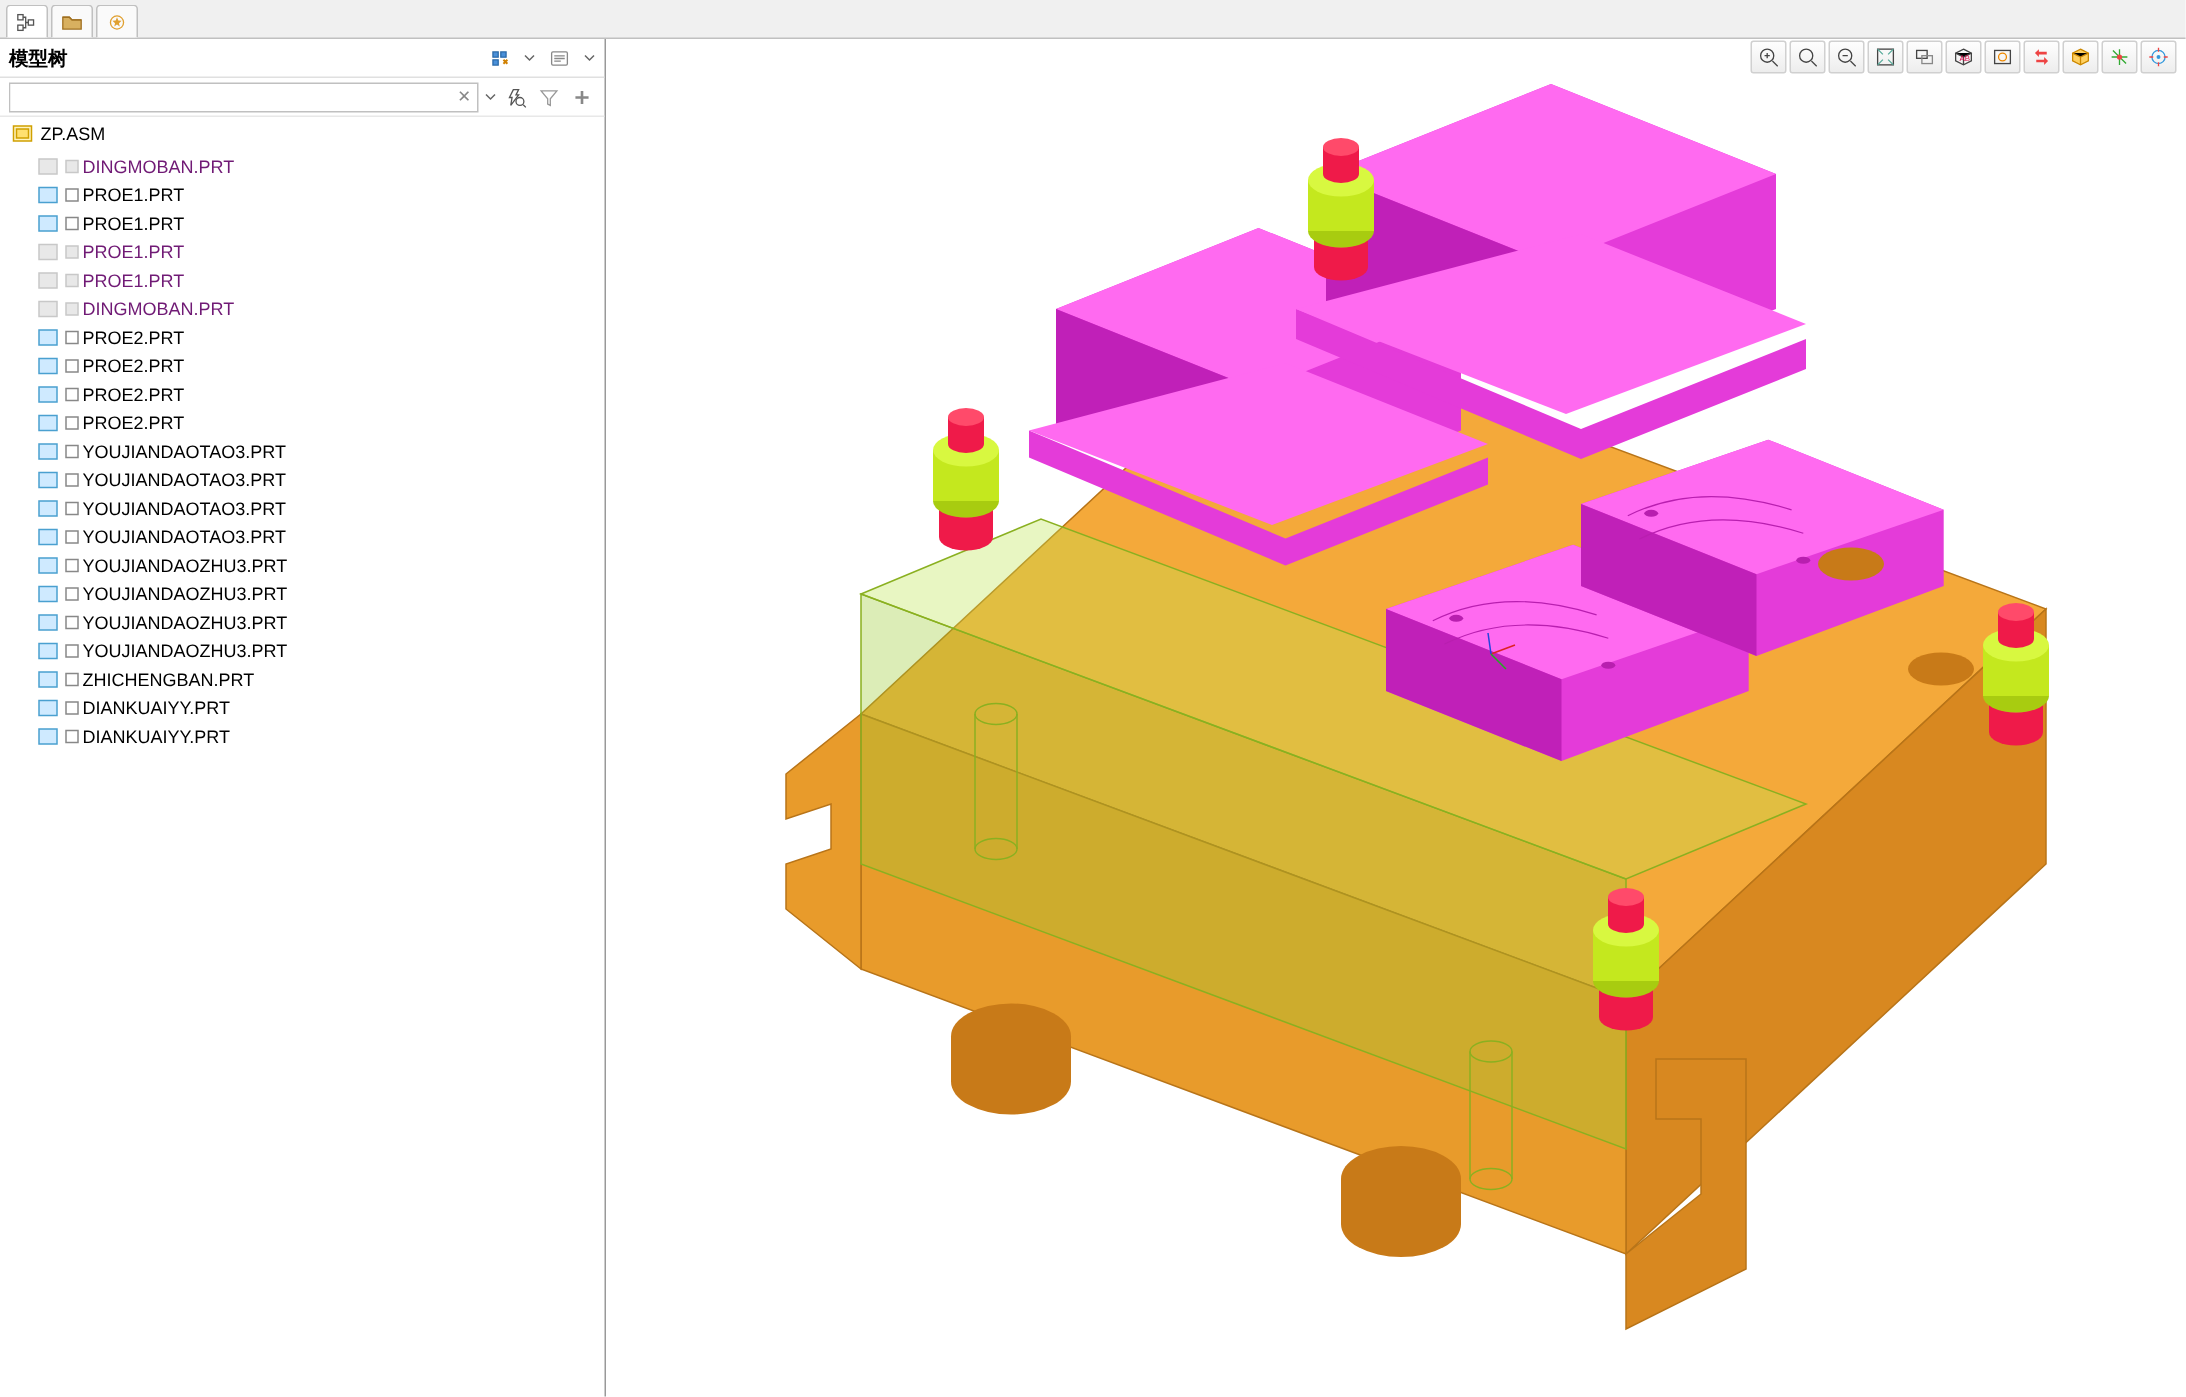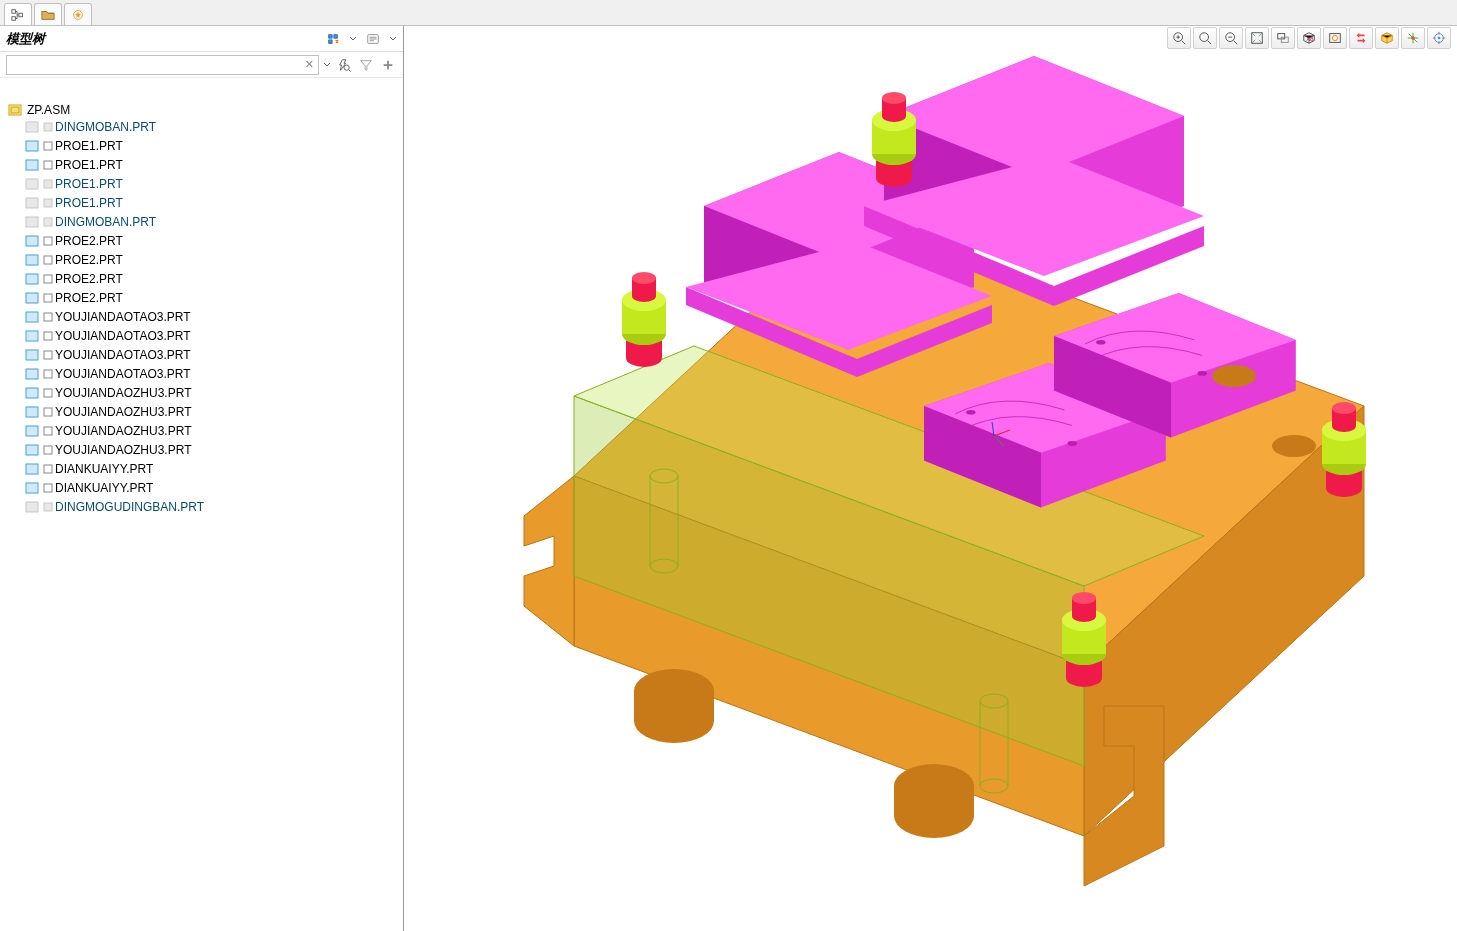--- a/index.html
+++ b/index.html
@@ -4,44 +4,44 @@
 <style>
 * { box-sizing: border-box; margin: 0; padding: 0; }
 body { font-family: "Microsoft YaHei", "Segoe UI", Arial, sans-serif; font-size: 12px; background: #fff; overflow: hidden; width: 1457px; height: 931px; position: relative; }
 
 .tab-bar { position: absolute; top: 0; left: 0; right: 0; height: 26px; background: #f0f0f0; border-bottom: 1px solid #c0c0c0; display: flex; align-items: flex-end; padding-left: 4px; }
 .tab { display: inline-flex; align-items: center; justify-content: center; width: 28px; height: 22px; border: 1px solid #c0c0c0; border-bottom: none; background: #fafafa; margin-right: 2px; border-radius: 3px 3px 0 0; cursor: pointer; }
 .tab.active { background: #fff; }
 .tab svg { width: 14px; height: 14px; }
 
 .sidebar { position: absolute; top: 26px; left: 0; width: 404px; bottom: 0; border-right: 1px solid #999; background: #fff; display: flex; flex-direction: column; }
-.sidebar-header { height: 26px; display: flex; align-items: center; justify-content: space-between; padding: 0 6px; border-bottom: 1px solid #e0e0e0; font-style: italic; }
+.sidebar-header { height: 26px; display: flex; align-items: center; justify-content: space-between; padding: 0 6px; border-bottom: 1px solid #e0e0e0; }
 .sidebar-title { font-weight: bold; font-size: 13px; }
 .sidebar-header-icons { display: flex; gap: 4px; }
 .hdr-btn { width: 24px; height: 20px; display: inline-flex; align-items: center; justify-content: center; border: 1px solid transparent; border-radius: 2px; cursor: pointer; }
 .hdr-btn svg { width: 14px; height: 14px; }
 .dd-arrow { width: 8px; display:inline-flex; align-items:center; }
 
 .search-row { height: 26px; display: flex; align-items: center; padding: 2px 6px; gap: 4px; border-bottom: 1px solid #e8e8e8; }
 .search-input-wrap { flex: 1; position: relative; border: 1px solid #c0c0c0; height: 20px; background: #fff; display: flex; align-items: center; }
 .search-input { border: none; outline: none; width: 100%; padding: 0 18px 0 4px; font-size: 12px; height: 18px; }
 .clear-x { position: absolute; right: 4px; color: #888; cursor: pointer; font-size: 11px; }
 .sr-btn { width: 18px; height: 18px; display: inline-flex; align-items: center; justify-content: center; cursor: pointer; color: #555; }
 .sr-btn svg { width: 14px; height: 14px; }
 
 .tree { flex: 1; overflow: auto; padding: 4px 0; }
 .tree-root { padding-left: 6px; }
 .tree-item { display: flex; align-items: center; height: 19px; padding-left: 18px; cursor: pointer; white-space: nowrap; }
 .tree-item .ico { width: 16px; height: 14px; display: inline-flex; align-items: center; justify-content: center; margin-right: 3px; flex-shrink:0; }
 .tree-item .ico2 { width: 10px; height: 10px; display: inline-flex; align-items: center; justify-content: center; margin-right: 2px; flex-shrink:0;}
 .tree-item .lbl { color: #000; }
-.tree-item.dim .lbl { color: #0c4a6e; }
+.tree-item.dim .lbl { color: #701a75; }
 .tree-item.dim .ico svg rect { fill:#e8e8e8; stroke:#c8c8c8;}
 .tree-item.dim .ico2 svg rect { fill:#e8e8e8; stroke:#c8c8c8;}
-.tree-root-item { display: flex; align-items: flex-end; height: 19px; padding-left: 2px; cursor: pointer; margin-top: 16px; }
+.tree-root-item { display: flex; align-items: flex-start; height: 19px; padding-left: 2px; cursor: pointer; }
 .tree-root-item .ico { width: 16px; height: 14px; display: inline-flex; align-items: center; margin-right: 3px; }
 
 .viewport { position: absolute; top: 26px; left: 404px; right: 0; bottom: 0; background: #fff; }
 .view-toolbar { position: absolute; top: 0; right: 6px; height: 24px; display: flex; gap: 2px; align-items: center; }
 .vt-btn { width: 24px; height: 22px; border: 1px solid #d0d0d0; background: linear-gradient(#fefefe,#ededed); border-radius: 2px; display: inline-flex; align-items: center; justify-content: center; cursor: pointer; }
 .vt-btn svg { width: 14px; height: 14px; }
 
 .model-canvas { position: absolute; inset: 0; }
 </style>
 </head>
@@ -378,47 +378,47 @@
             <span class="ico">
               <svg viewBox="0 0 16 14">
                 <rect x="2" y="2" width="12" height="10" fill="#cfeaff" stroke="#4aa0d0"></rect>
               </svg>
             </span>
             <span class="ico2">
               <svg viewBox="0 0 10 10">
                 <rect x="1" y="1" width="8" height="8" fill="#ffffff" stroke="#888"></rect>
               </svg>
             </span>
+            <span class="lbl">ZHICHENGBAN.PRT</span>
+          </div>
+          <div class="tree-item">
+            <span class="ico">
+              <svg viewBox="0 0 16 14">
+                <rect x="2" y="2" width="12" height="10" fill="#cfeaff" stroke="#4aa0d0"></rect>
+              </svg>
+            </span>
+            <span class="ico2">
+              <svg viewBox="0 0 10 10">
+                <rect x="1" y="1" width="8" height="8" fill="#ffffff" stroke="#888"></rect>
+              </svg>
+            </span>
             <span class="lbl">DIANKUAIYY.PRT</span>
           </div>
           <div class="tree-item">
             <span class="ico">
               <svg viewBox="0 0 16 14">
                 <rect x="2" y="2" width="12" height="10" fill="#cfeaff" stroke="#4aa0d0"></rect>
               </svg>
             </span>
             <span class="ico2">
               <svg viewBox="0 0 10 10">
                 <rect x="1" y="1" width="8" height="8" fill="#ffffff" stroke="#888"></rect>
               </svg>
             </span>
             <span class="lbl">DIANKUAIYY.PRT</span>
-          </div>
-          <div class="tree-item dim">
-            <span class="ico">
-              <svg viewBox="0 0 16 14">
-                <rect x="2" y="2" width="12" height="10" fill="#eeeeee" stroke="#cccccc"></rect>
-              </svg>
-            </span>
-            <span class="ico2">
-              <svg viewBox="0 0 10 10">
-                <rect x="1" y="1" width="8" height="8" fill="#eeeeee" stroke="#cccccc"></rect>
-              </svg>
-            </span>
-            <span class="lbl">DINGMOGUDINGBAN.PRT</span>
           </div>
         </div>
     </div>
   </div>
 </div>
 
 <div class="viewport">
   <div class="view-toolbar">
     <span class="vt-btn">
         <svg viewBox="0 0 16 16">

